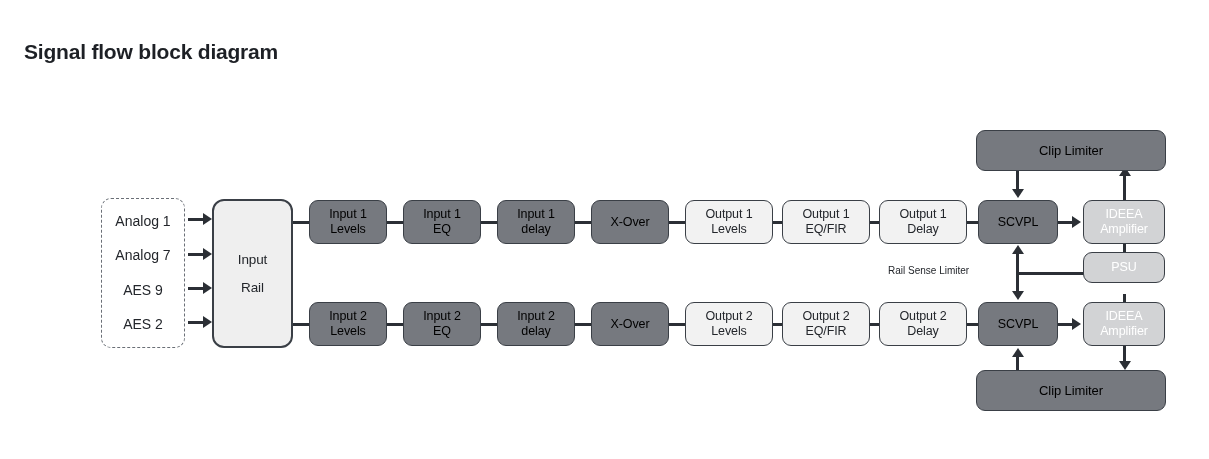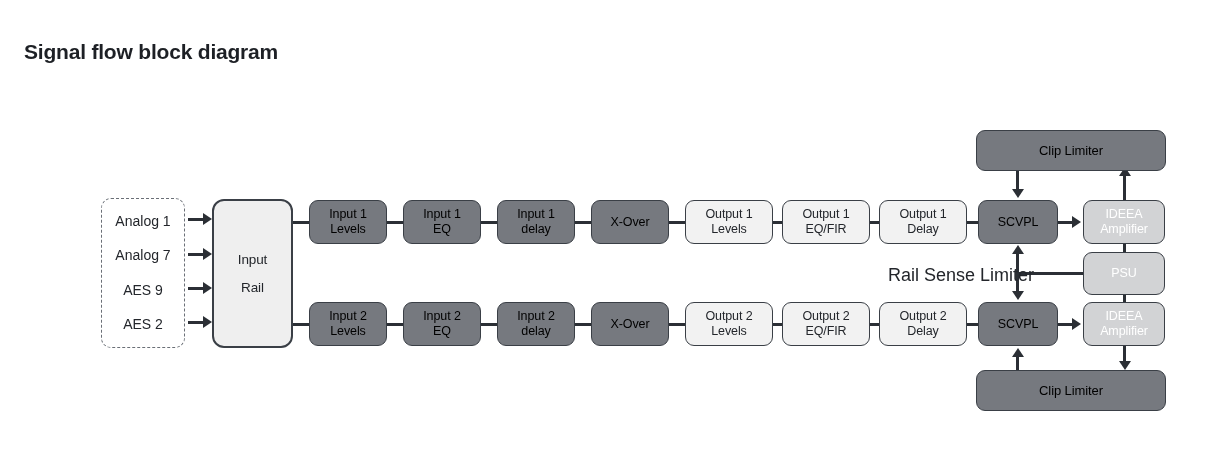--- a/index.html
+++ b/index.html
@@ -130,21 +130,21 @@
     border-bottom: 9px solid #2b2f35;
   }
   .arrow-d {
     border-left: 6px solid transparent;
     border-right: 6px solid transparent;
     border-top: 9px solid #2b2f35;
   }
 
   .rail-label {
     position: absolute;
-    font-size: 18px;
+    font-size: 10px;
     color: #23262b;
     white-space: nowrap;
     z-index: 3;
   }
 </style>
 </head>
 <body>
 
 <div id="page">
 
@@ -229,21 +229,21 @@
   <div class="blk dark" style="left:976px; top:130px; width:190px; height:41px; font-size:13px;">
     <span class="ln">Clip Limiter</span>
   </div>
 
   <div class="vline" style="left:1016px; top:170px; height:21px;"></div>
   <div class="arrow-d" style="left:1012px; top:189px;"></div>
 
   <div class="vline" style="left:1123px; top:171px; height:30px;"></div>
   <div class="arrow-u" style="left:1119px; top:167px;"></div>
 
-  <div class="blk mid" style="left:1083px; top:252px; width:82px; height:43px;">
+  <div class="blk mid" style="left:1083px; top:252px; width:82px; height:31px;">
     <span class="ln">PSU</span>
   </div>
 
   <div class="vline" style="left:1123px; top:243px; height:11px;"></div>
   <div class="vline" style="left:1123px; top:294px; height:11px;"></div>
 
   <div class="rail-label" style="left:888px; top:265px;">Rail Sense Limiter</div>
   <div class="hline" style="left:1016px; top:272px; width:68px;"></div>
   <div class="vline" style="left:1016px; top:252px; height:41px;"></div>
   <div class="arrow-u" style="left:1012px; top:245px;"></div>

